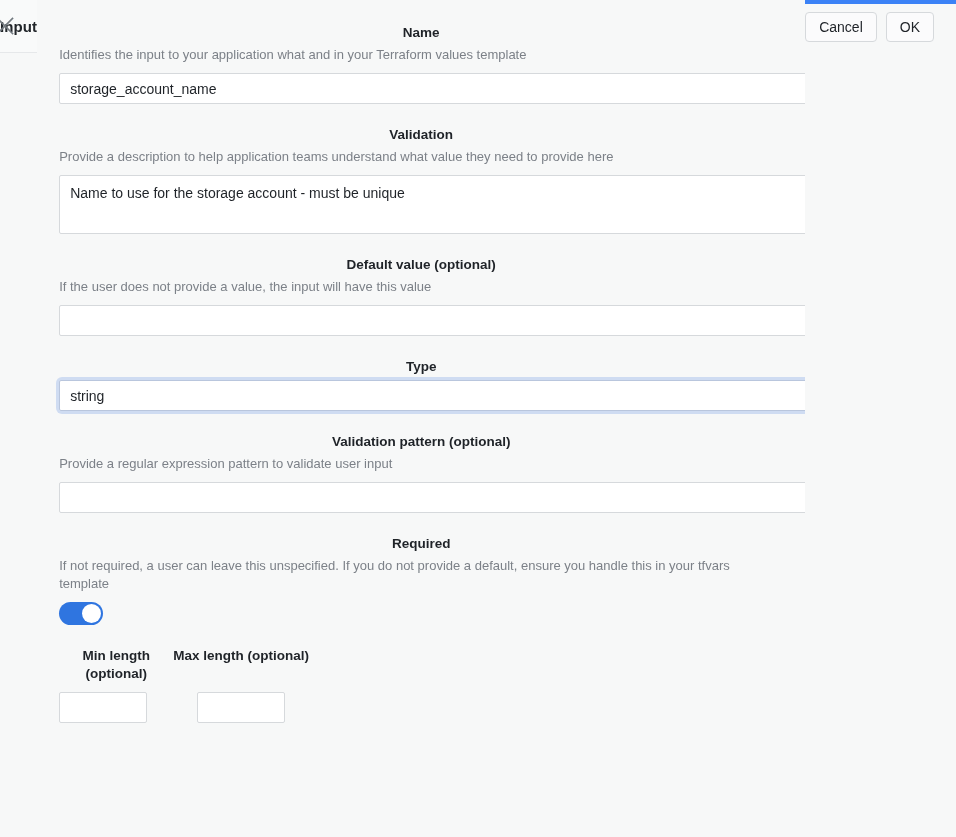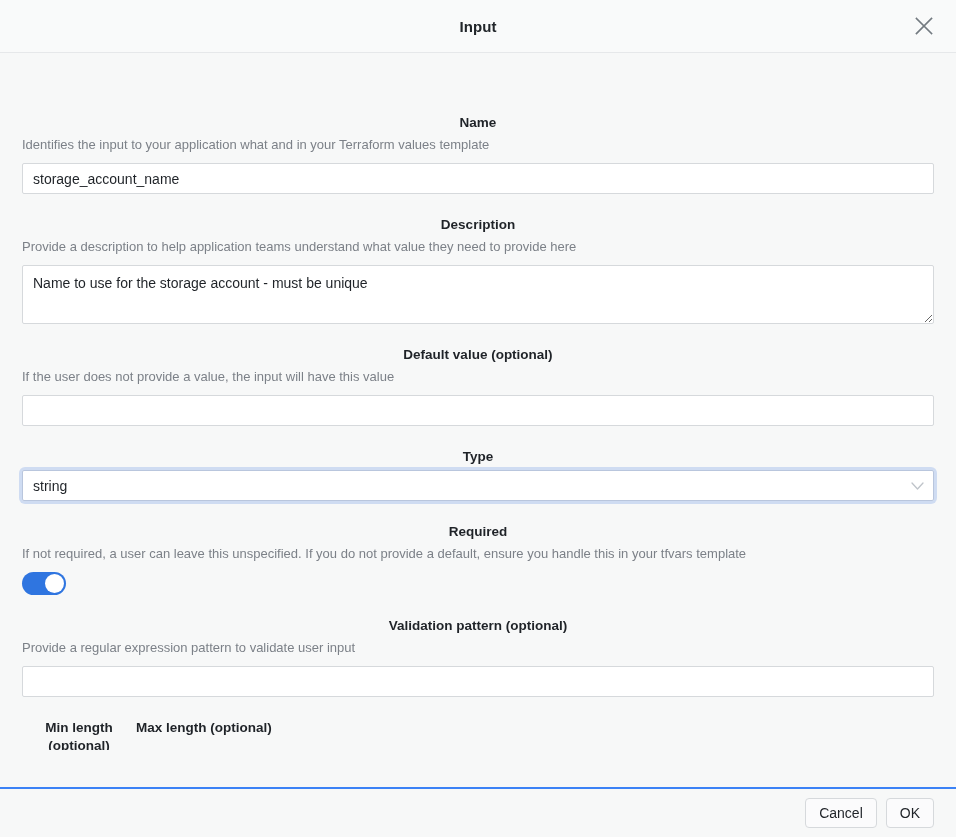--- a/index.html
+++ b/index.html
@@ -13,23 +13,22 @@
     background: #f7f8f8;
     font-family: "Liberation Sans", sans-serif;
     color: #1f2328;
     overflow: hidden;
   }
 
   .modal {
     width: 956px;
     height: 837px;
     display: flex;
-    flex-direction: column;
+    flex-direction: row;
     background: #f7f8f8;
-    gap: 37px;
   }
 
   
   .modal-header {
     position: relative;
     height: 53px;
     min-height: 53px;
     background: #f9fafa;
     border-bottom: 1px solid #e6e8ea;
     display: flex;
@@ -187,21 +186,21 @@
     font-size: 14px;
     color: #1f2328;
     outline: none;
   }
   .len-input.max { margin-left: 50px; }
 
   
   .modal-footer {
     height: 50px;
     min-height: 50px;
-    border-top: 2px solid #3b82f6;
+    border-top: 4px solid #3b82f6;
     background: #f7f8f8;
     display: flex;
     align-items: center;
     justify-content: flex-end;
     padding-right: 22px;
     gap: 9px;
   }
   .btn {
     height: 30px;
     min-width: 40px;
@@ -234,21 +233,21 @@
 
   <div class="modal-body">
 
     <div class="field">
       <div class="field-label">Name</div>
       <div class="field-help">Identifies the input to your application what and in your Terraform values template</div>
       <input class="text-input" type="text" value="storage_account_name" style="">
     </div>
 
     <div class="field">
-      <div class="field-label">Description</div>
+      <div class="field-label">Validation</div>
       <div class="field-help">Provide a description to help application teams understand what value they need to provide here</div>
       <textarea class="textarea-input" style="">Name to use for the storage account - must be unique</textarea>
     </div>
 
     <div class="field">
       <div class="field-label">Default value (optional)</div>
       <div class="field-help">If the user does not provide a value, the input will have this value</div>
       <input class="text-input" type="text" value="" style="">
     </div>
 
@@ -258,31 +257,31 @@
         <input class="select-input" type="text" readonly="" value="string" style="">
         <span class="select-chevron">
           <svg width="13" height="9" viewBox="0 0 13 9" aria-hidden="true">
             <path d="M1 1.5 L6.5 7.5 L12 1.5" stroke="#bfc4ca" stroke-width="1.3" fill="none" stroke-linecap="round" stroke-linejoin="round"></path>
           </svg>
         </span>
       </div>
     </div>
 
     <div class="field">
+      <div class="field-label">Validation pattern (optional)</div>
+      <div class="field-help">Provide a regular expression pattern to validate user input</div>
+      <input class="text-input" type="text" value="" style="">
+    </div>
+
+    <div class="field">
       <div class="field-label">Required</div>
       <div class="field-help">If not required, a user can leave this unspecified. If you do not provide a default, ensure you handle this in your tfvars template</div>
       <button class="toggle">
         <span class="knob"></span>
       </button>
-    </div>
-
-    <div class="field">
-      <div class="field-label">Validation pattern (optional)</div>
-      <div class="field-help">Provide a regular expression pattern to validate user input</div>
-      <input class="text-input" type="text" value="" style="">
     </div>
 
     <div class="field">
       <div class="lenrow-labels">
         <div class="field-label len-label-min">Min length (optional)</div>
         <div class="field-label">Max length (optional)</div>
       </div>
       <div class="lenrow-inputs">
         <input class="len-input" type="text" value="" style="">
         <input class="len-input max" type="text" value="" style="">

